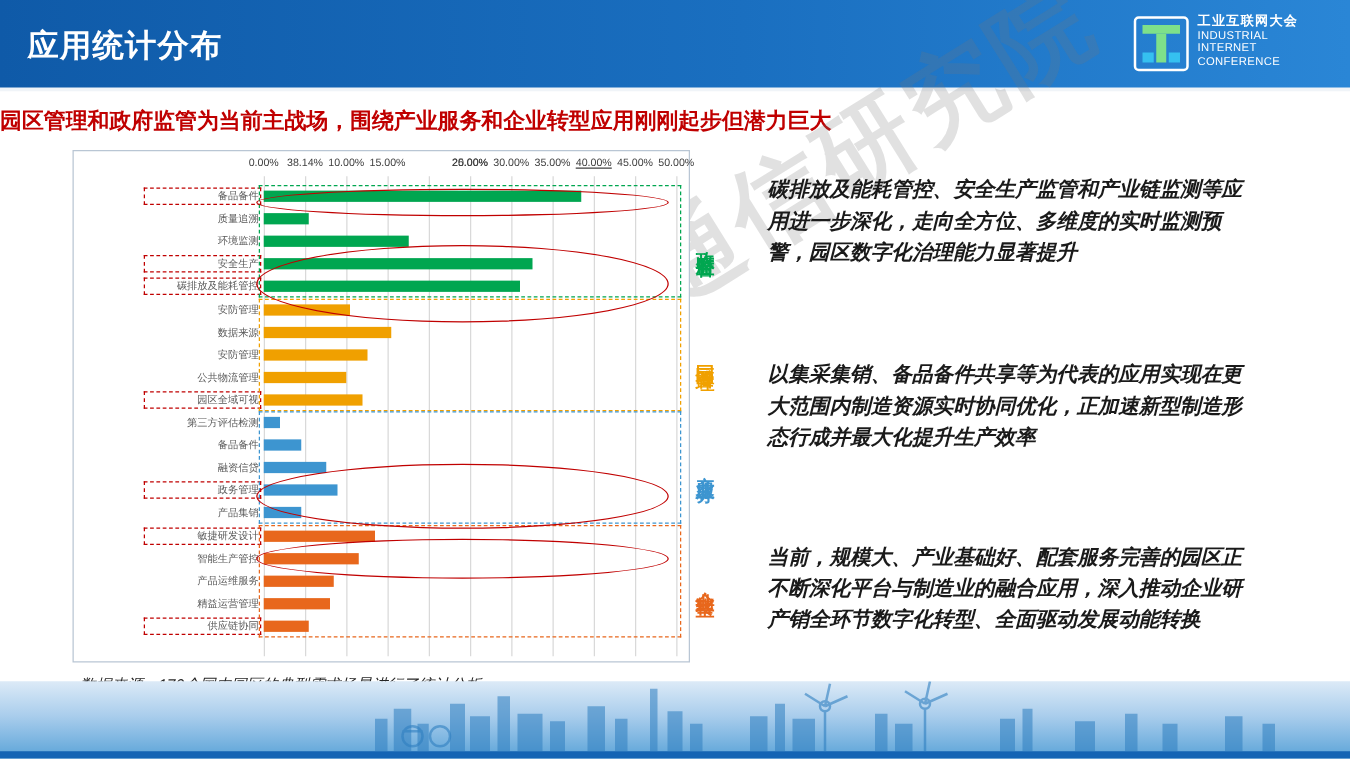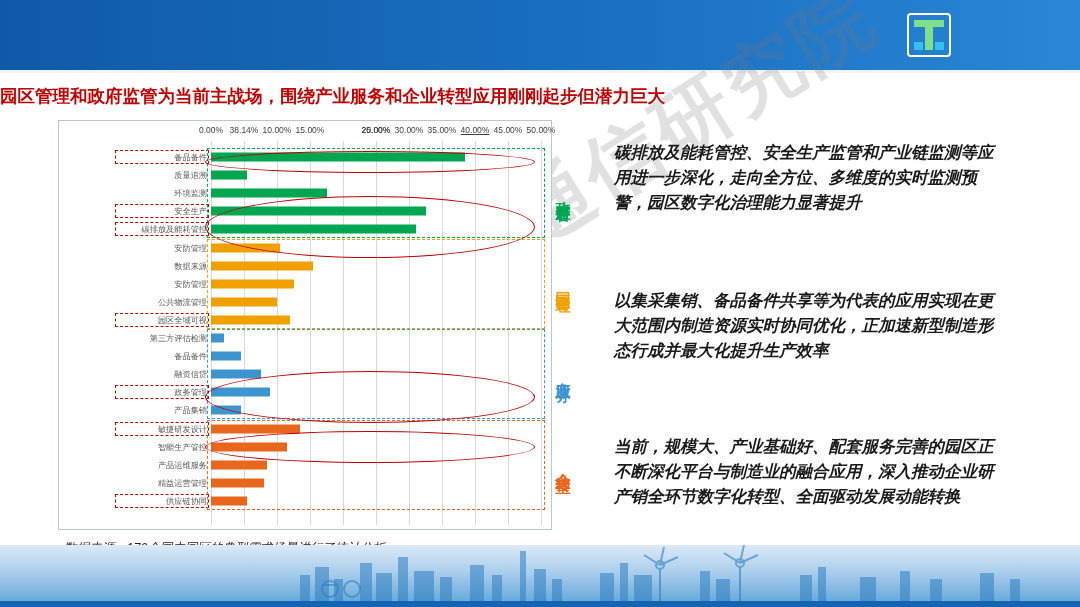--- a/index.html
+++ b/index.html
@@ -210,28 +210,35 @@
   .sky {
     position: absolute;
     bottom: 6px; left: 0;
     width: 1080px; height: 56px;
   }
 </style>
 </head>
 <body>
 
 <div class="header">
+  <div class="header-title">应用统计分布</div>
   <div class="logo">
     <svg class="logo-mark" viewBox="0 0 46 46">
       <rect x="2" y="2" width="42" height="42" rx="3" fill="none" stroke="#ffffff" stroke-width="2"></rect>
       <rect x="8" y="8" width="30" height="7" fill="#7ee08a"></rect>
       <rect x="19" y="15" width="8" height="23" fill="#7ee08a"></rect>
       <rect x="8" y="30" width="9" height="8" fill="#35c0f0"></rect>
       <rect x="29" y="30" width="9" height="8" fill="#35c0f0"></rect>
     </svg>
+    <div class="logo-text">
+      <div class="cn">工业互联网大会</div>
+      <div>INDUSTRIAL</div>
+      <div>INTERNET</div>
+      <div>CONFERENCE</div>
+    </div>
   </div>
   <div class="header-underline"></div>
 </div>
 
 <div class="subtitle">园区管理和政府监管为当前主战场，围绕产业服务和企业转型应用刚刚起步但潜力巨大</div>
 
 <div class="watermark">中国信息通信研究院</div>
 
 <div class="chart-panel">
   <div class="axis-labels" id="axis-labels">

